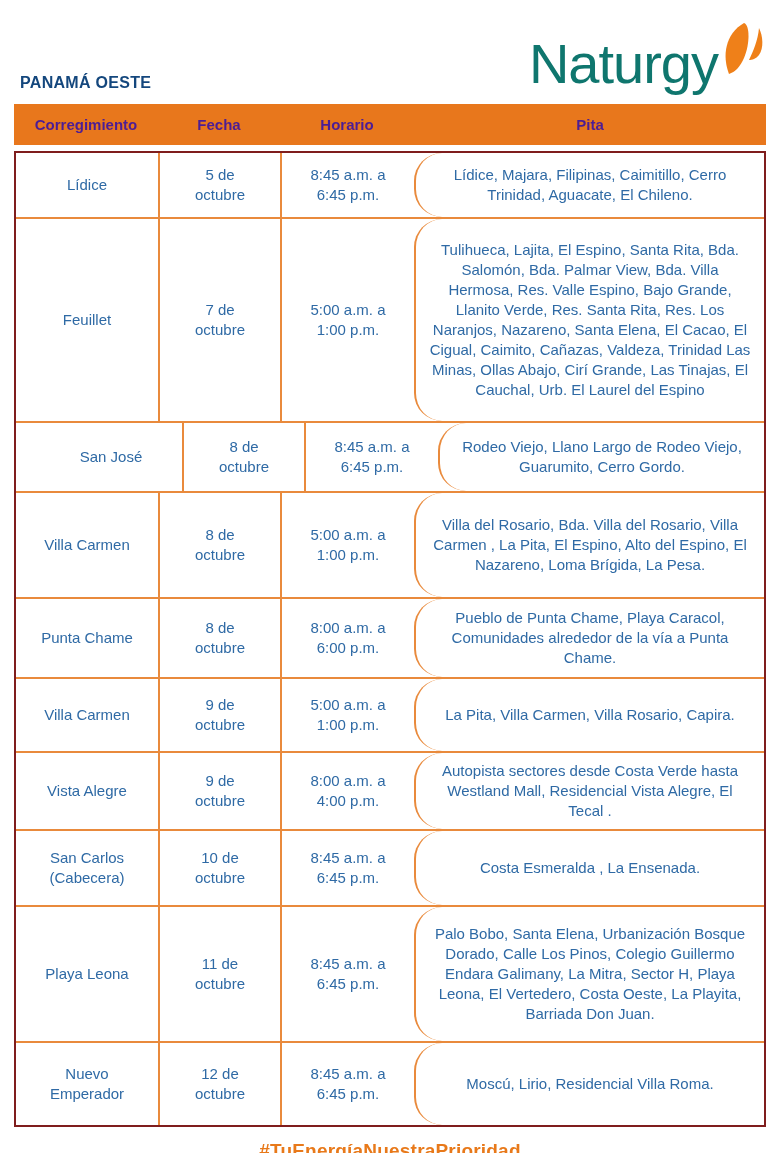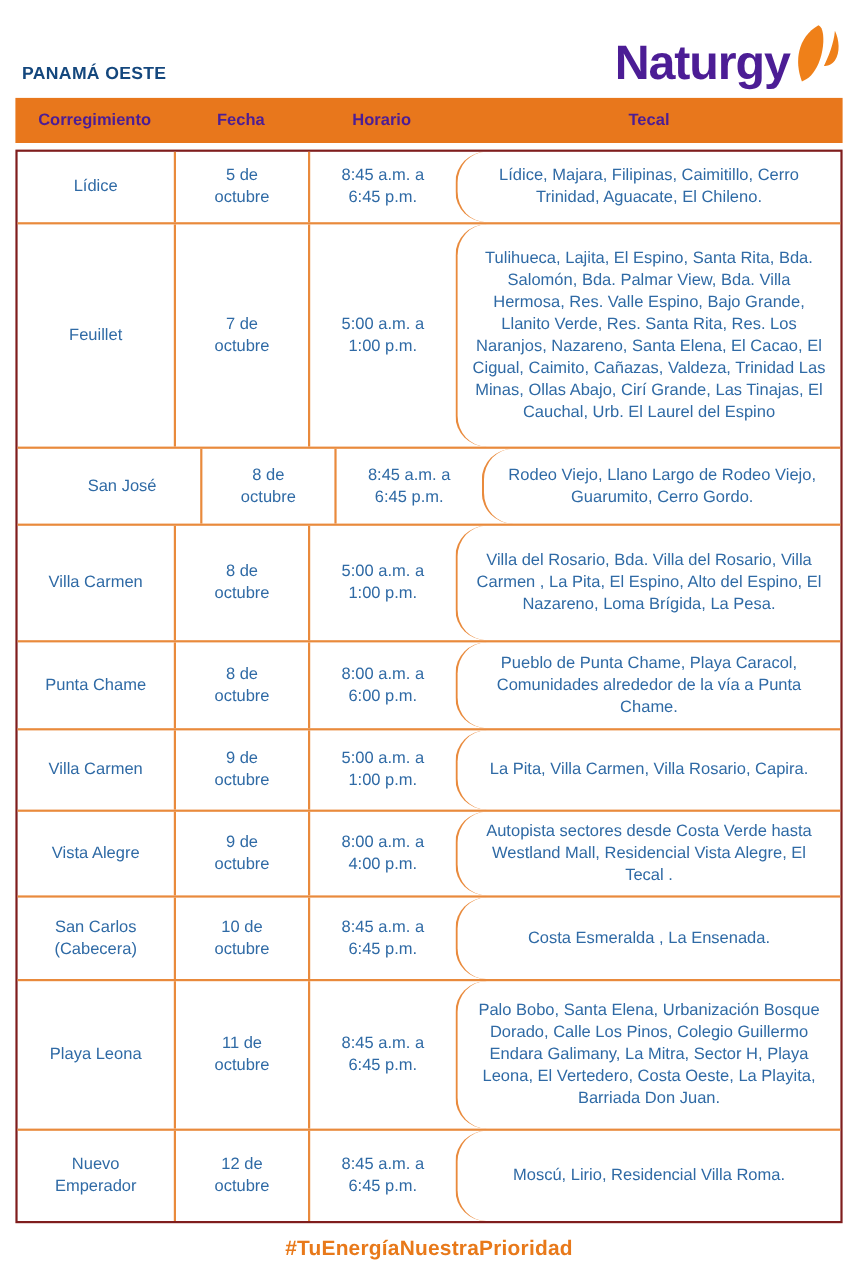--- a/index.html
+++ b/index.html
@@ -8,43 +8,43 @@
     width: 780px;
     height: 1153px;
     font-family: "Liberation Sans", "DejaVu Sans", sans-serif;
     color: #2f6aa5;
     position: relative;
     overflow: hidden;
   }
 
   
   .topbar {
-    height: 89px;
+    height: 104px;
     position: relative;
   }
   .region-label {
     position: absolute;
     left: 20px;
     bottom: 12px;
     font-size: 16px;
     font-weight: bold;
     letter-spacing: 0.3px;
     color: #14477d;
   }
   .logo {
     position: absolute;
     right: 16px;
     top: 22px;
     display: flex;
     align-items: flex-start;
   }
   .logo-text {
-    font-size: 44px;
-    font-weight: bold;
-    color: #4c1d95;
+    font-size: 56px;
+    font-weight: normal;
+    color: #0f766e;
     letter-spacing: -1px;
     line-height: 1;
     margin-top: 14px;
   }
   .logo-mark { width: 44px; height: 58px; margin-left: 2px; }
 
   
   .table-wrap { margin: 0 14px; }
   .thead {
     display: grid;
@@ -115,21 +115,21 @@
       <path d="M29 38 C 33 30, 38 18, 39 6 C 43 14, 44 26, 39 33 C 36 37, 32 38, 29 38 Z" fill="#ef8019"></path>
     </svg>
   </div>
 </div>
 
 <div class="table-wrap">
   <div class="thead">
     <div>Corregimiento</div>
     <div>Fecha</div>
     <div>Horario</div>
-    <div>Tecal</div>
+    <div>Pita</div>
   </div>
 
   <div class="tbody">
     <div class="row">
       <div class="cell">
           <span class="w-corr">Lídice</span>
         </div>
       <div class="cell">
           <span class="w-fecha">5 de octubre</span>
         </div>

